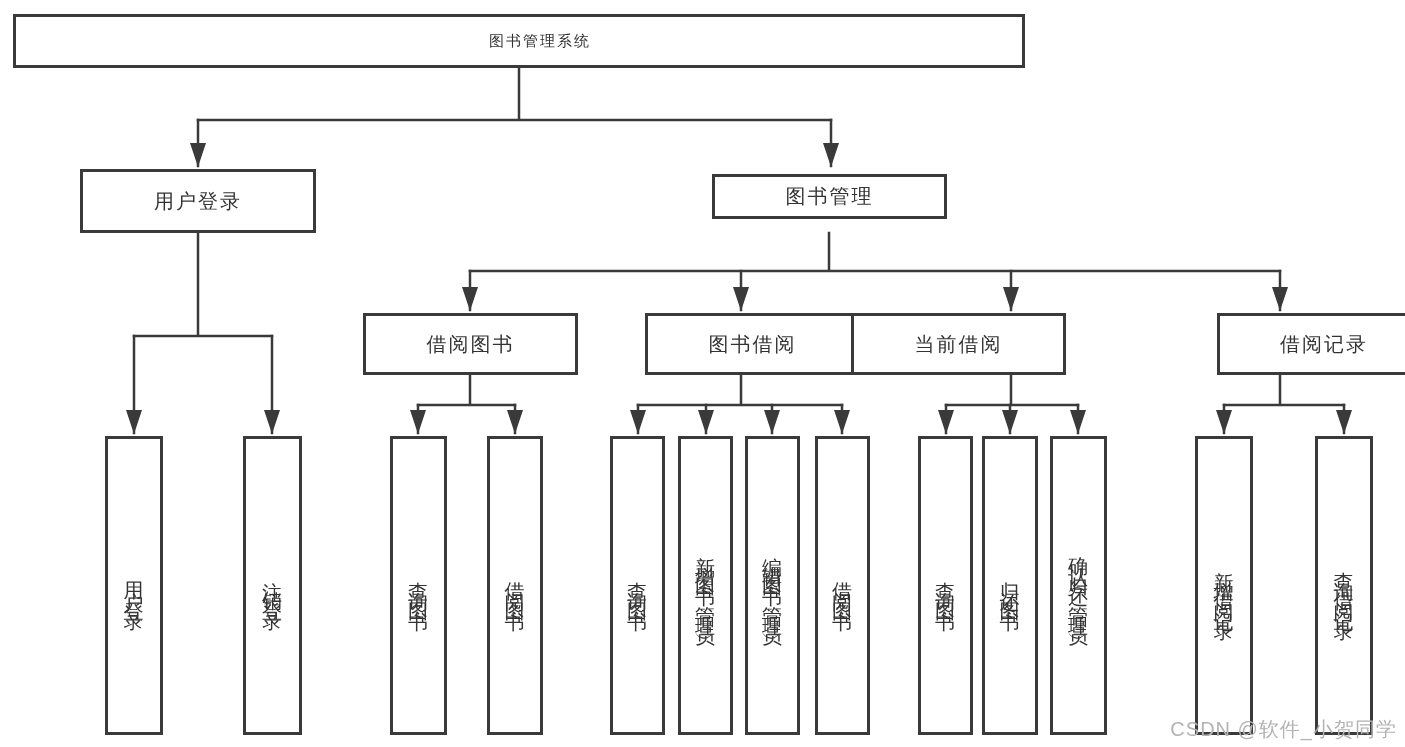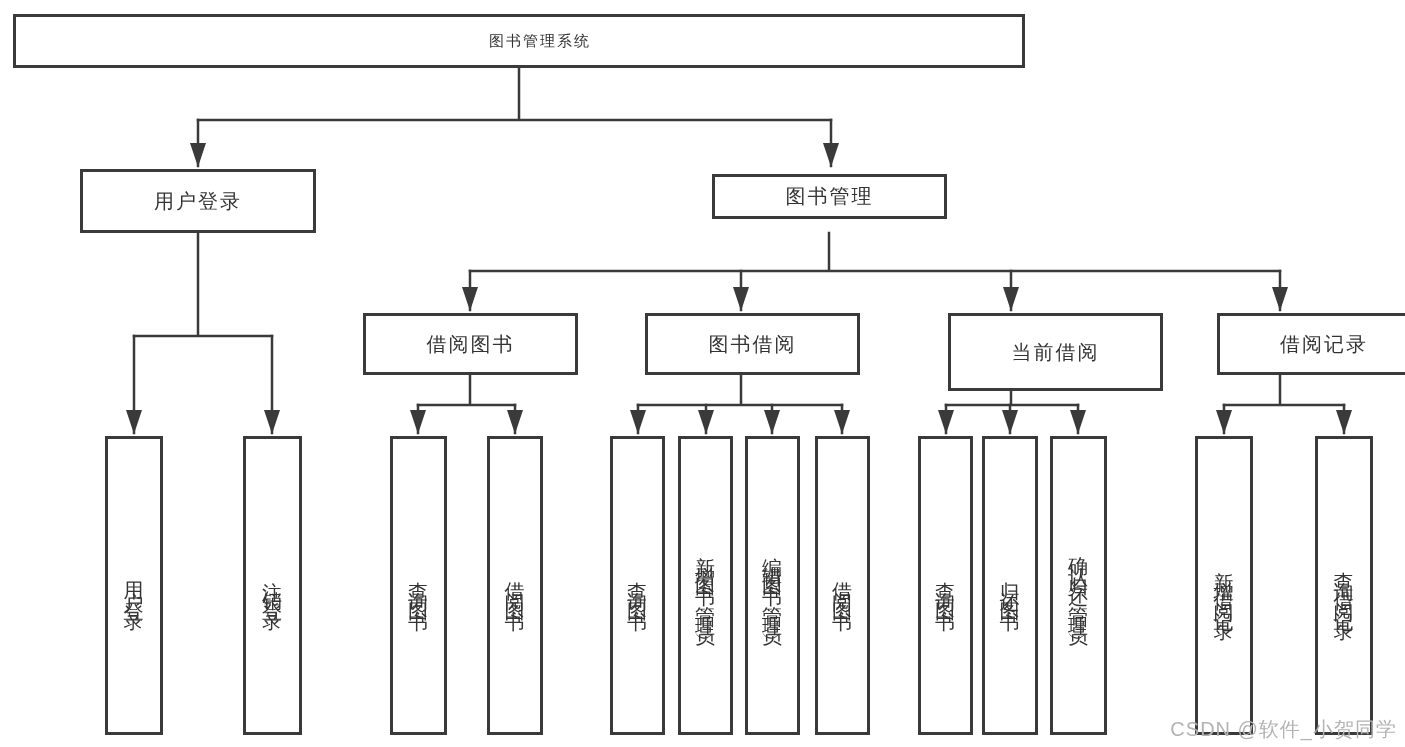--- a/index.html
+++ b/index.html
@@ -18,21 +18,21 @@
   .vbox .label{
     writing-mode:vertical-rl;text-orientation:mixed;
     font-size:20px;letter-spacing:10px;line-height:1.1;white-space:nowrap;
   }
   
   #b-root         {left:13px;  top:14px;  width:1012px;height:54px;}
   #b-userlogin    {left:80px;  top:169px; width:236px; height:64px;}
   #b-bookmgmt     {left:712px; top:174px; width:235px; height:45px;align-items:center;}
   #b-newbook      {left:363px; top:313px; width:215px; height:62px;}
   #b-bookborrow   {left:633px; top:313px; width:215px; height:62px;margin-left:12px;}
-  #b-currentborrow{left:948px; top:313px; width:215px; height:78px;text-align:center;}
+  #b-currentborrow{left:851px; top:313px; width:215px; height:62px;text-align:center;}
   #b-borrowrecord {left:1173px;top:313px; width:214px; height:62px;margin-left:44px;}
   
   .leaf{top:436px;height:299px;}
   #b-leaf-userlogin{left:105px; width:58px;}
   #b-leaf-logout   {left:243px; width:59px;}
   #b-nb-query      {left:390px; width:57px;}
   #b-nb-borrow     {left:487px; width:56px;}
   #b-bb-query      {left:610px; width:55px;}
   #b-bb-add        {left:678px; width:55px;}
   #b-bb-edit       {left:745px; width:55px;}

